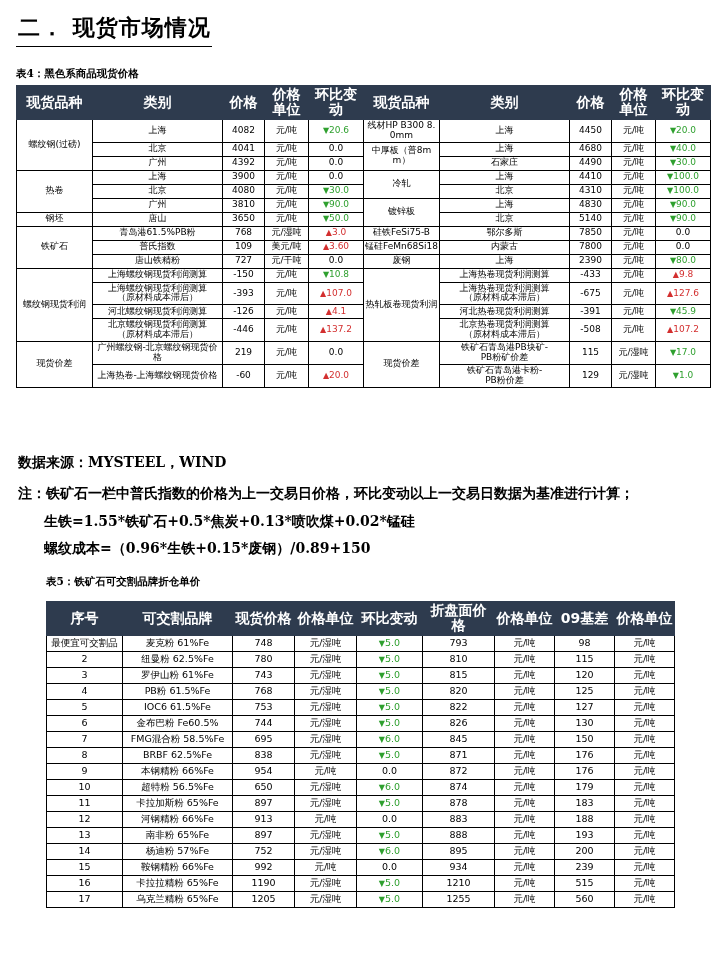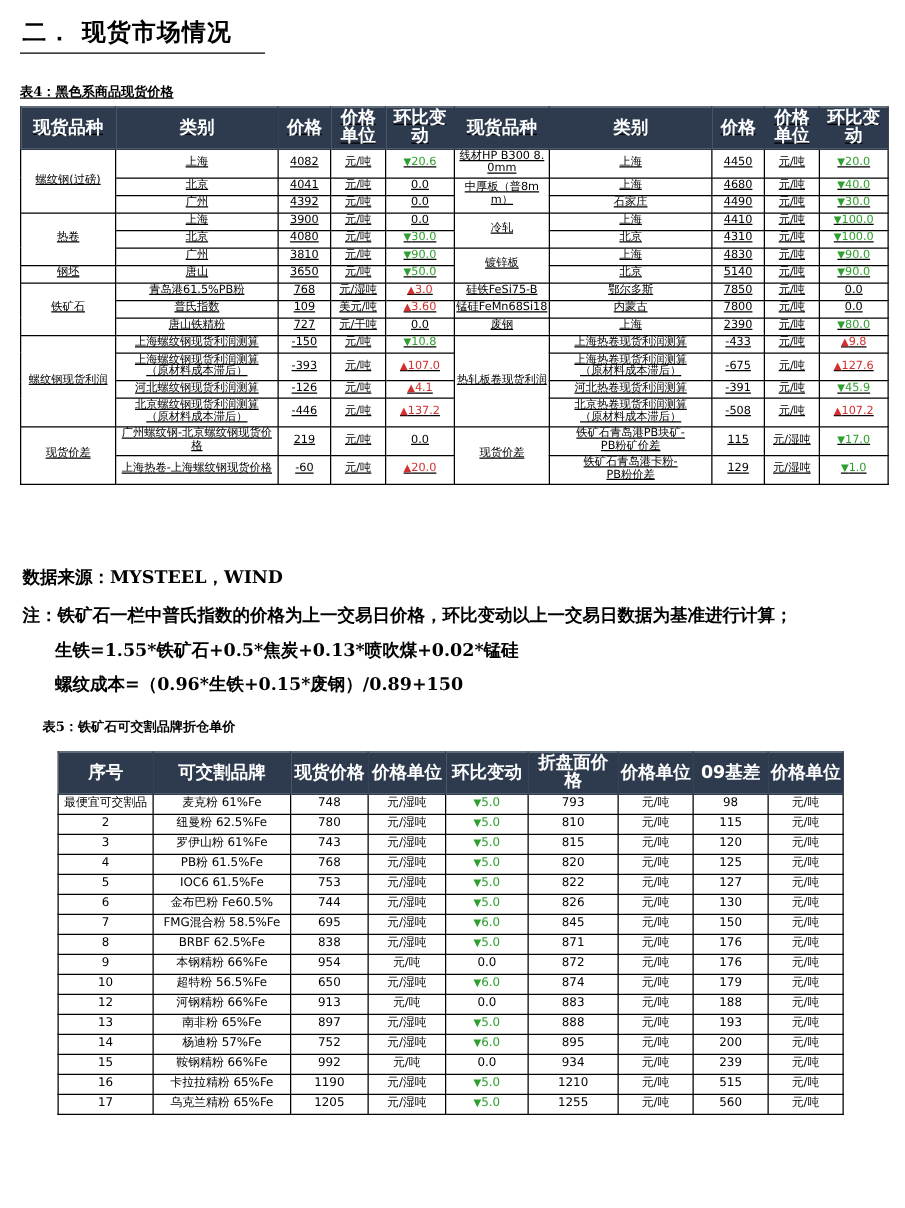--- a/index.html
+++ b/index.html
@@ -8,21 +8,21 @@
     width: 724px; height: 966px;
     background: #ffffff;
     font-family: "DejaVu Sans", "Liberation Sans", sans-serif;
     color: #000000;
     overflow: hidden;
   }
   .page { position: relative; width: 724px; height: 966px; padding: 0; }
 
   h1.section-title {
     font-family: "DejaVu Serif", "Liberation Serif", serif;
-    font-size: 19px;
+    font-size: 22px;
     font-weight: bold;
     margin: 13px 0 0 18px;
     letter-spacing: 1px;
   }
   .title-rule {
     margin: 3px 16px 0 16px;
     border-bottom: 1.6px solid #000;
     width: 196px;
   }
 
@@ -53,42 +53,42 @@
     font-weight: bold;
     font-size: 14px;
     height: 16px;
     border: 0.8px solid #2e3b4e;
   }
   .up   { color: #d32f2f; margin-left: 16px; }
   .down { color: #2fa02f; }
   .arrow { font-size: 8px; }
 
   
-  #table4-wrap { position: absolute; left: 16px; top: 54px; width: 694px; text-decoration: underline; }
+  #table4-wrap { position: absolute; left: 16px; top: 54px; width: 694px; }
   #table4 { width: 694px; }
   #table4 td { height: 14px; }
   .t4-prod  { width: 76px; }
   .t4-cat   { width: 130px; }
   .t4-price { width: 42px; }
   .t4-unit  { width: 44px; }
   .t4-chg   { width: 55px; }
 
   
   #notes {
     position: absolute; left: 18px; top: 436px; width: 700px;
     font-family: "DejaVu Serif", "Liberation Serif", serif;
     font-size: 14px;
     font-weight: bold;
     line-height: 1.95;
   }
   #notes .src { margin-bottom: 4px; }
   #notes .indent { padding-left: 26px; }
 
   
-  #table5-cap { position: absolute; left: 34px; top: 562px; }
+  #table5-cap { position: absolute; left: 46px; top: 562px; }
   #table5-wrap { position: absolute; left: 46px; top: 588px; width: 628px; }
   #table5 { width: 628px; }
   #table5 td { height: 16px; font-size: 9.5px; }
   #table5 thead th { height: 16px; }
   .t5-no    { width: 76px; }
   .t5-brand { width: 110px; }
   .t5-sp    { width: 62px; }
   .t5-u1    { width: 62px; }
   .t5-chg   { width: 66px; }
   .t5-fut   { width: 72px; }
@@ -435,20 +435,31 @@
             <td class="t5-brand">超特粉 56.5%Fe</td>
             <td class="t5-sp">650</td>
             <td class="t5-u1">元/湿吨</td>
             <td class="down t5-chg"><span class="arrow">▼</span>6.0</td>
             <td class="t5-fut">874</td>
             <td class="t5-u2">元/吨</td>
             <td class="t5-basis">179</td>
             <td class="t5-u3">元/吨</td>
           </tr>
           <tr>
+            <td class="t5-no">11</td>
+            <td class="t5-brand">卡拉加斯粉 65%Fe</td>
+            <td class="t5-sp">897</td>
+            <td class="t5-u1">元/湿吨</td>
+            <td class="down t5-chg"><span class="arrow">▼</span>5.0</td>
+            <td class="t5-fut">878</td>
+            <td class="t5-u2">元/吨</td>
+            <td class="t5-basis">183</td>
+            <td class="t5-u3">元/吨</td>
+          </tr>
+          <tr>
             <td class="t5-no">12</td>
             <td class="t5-brand">河钢精粉 66%Fe</td>
             <td class="t5-sp">913</td>
             <td class="t5-u1">元/吨</td>
             <td class="t5-chg">0.0</td>
             <td class="t5-fut">883</td>
             <td class="t5-u2">元/吨</td>
             <td class="t5-basis">188</td>
             <td class="t5-u3">元/吨</td>
           </tr>

